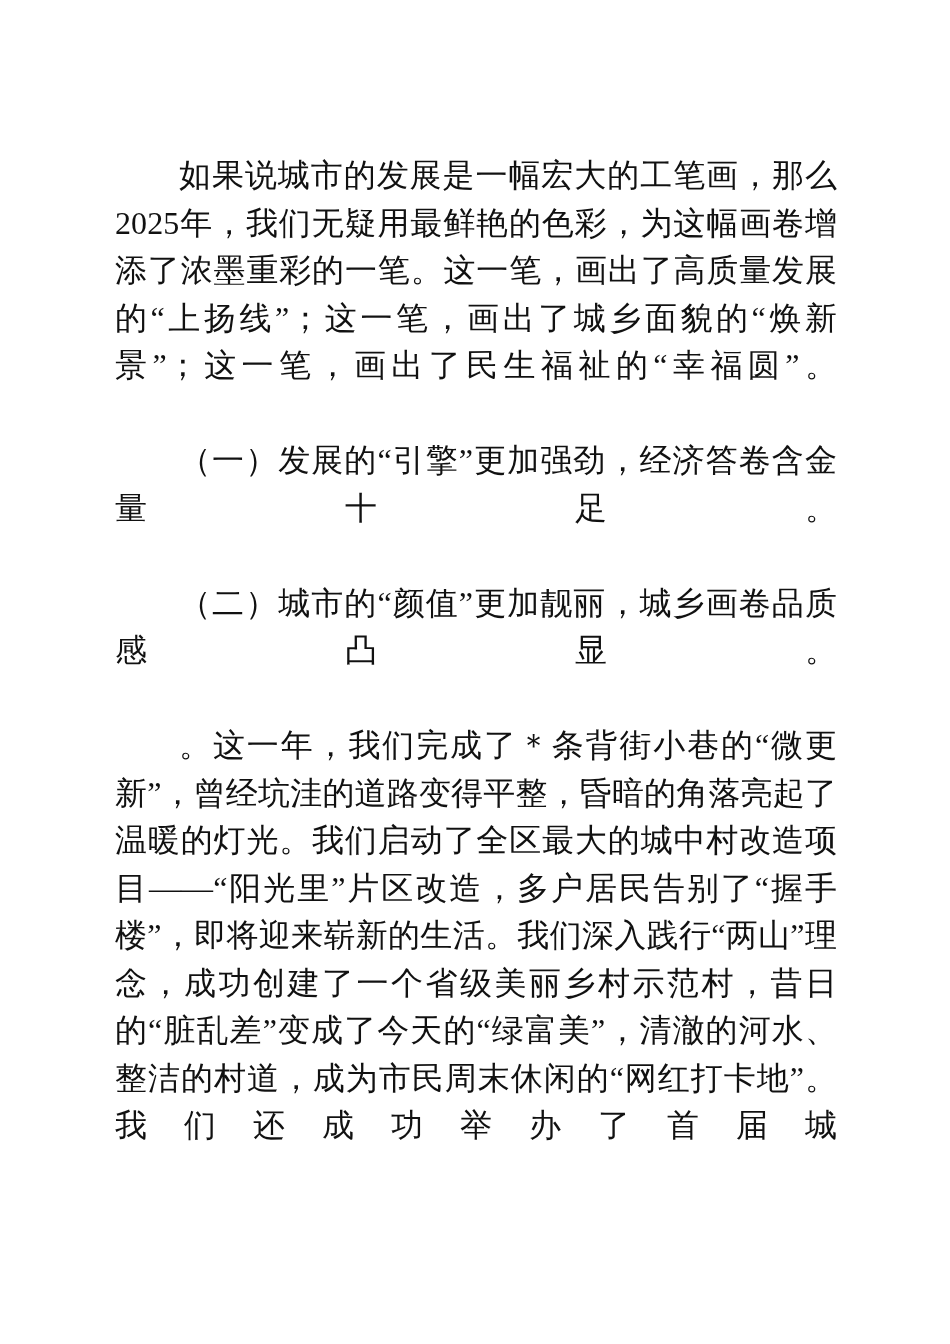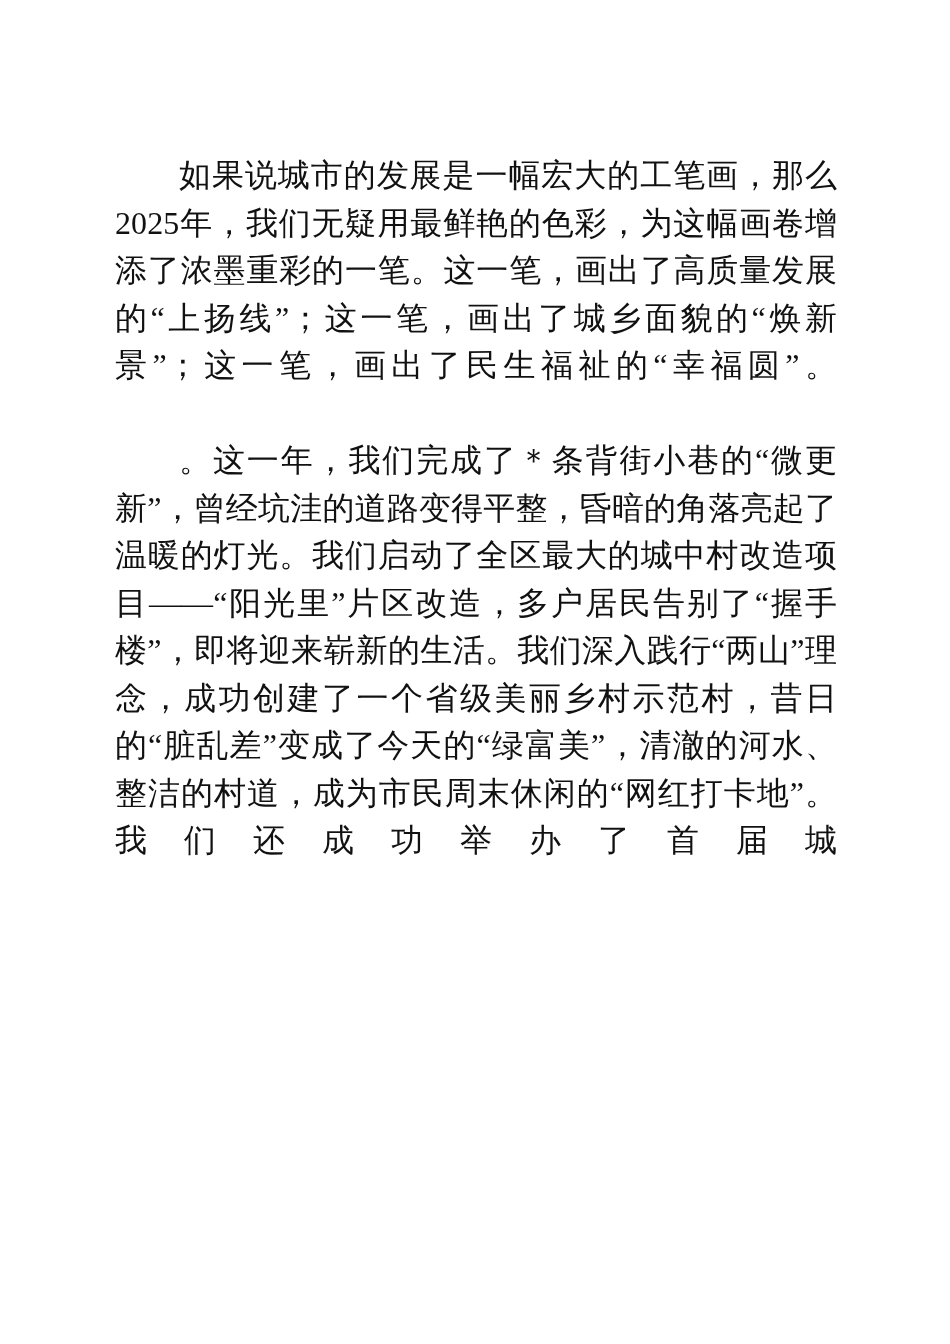--- a/index.html
+++ b/index.html
@@ -47,19 +47,21 @@
   }
 </style>
 </head>
 <body>
 
 <div class="page">
   <div class="doc-body">
 
     <p class="para">如果说城市的发展是一幅宏大的工笔画，那么2025年，我们无疑用最鲜艳的色彩，为这幅画卷增添了浓墨重彩的一笔。这一笔，画出了高质量发展的“上扬线”；这一笔，画出了城乡面貌的“焕新景”；这一笔，画出了民生福祉的“幸福圆”。</p>
 
+    <p class="para">（一）发展的“引擎”更加强劲，经济答卷含金量十足。</p>
 
 
+    <p class="para">（二）城市的“颜值”更加靓丽，城乡画卷品质感凸显。</p>
 
     <p class="para">。这一年，我们完成了＊条背街小巷的“微更新”，曾经坑洼的道路变得平整，昏暗的角落亮起了温暖的灯光。我们启动了全区最大的城中村改造项目——“阳光里”片区改造，多户居民告别了“握手楼”，即将迎来崭新的生活。我们深入践行“两山”理念，成功创建了一个省级美丽乡村示范村，昔日的“脏乱差”变成了今天的“绿富美”，清澈的河水、整洁的村道，成为市民周末休闲的“网红打卡地”。我们还成功举办了首届城</p>
 
   </div>
 </div>
 
 </body></html>

